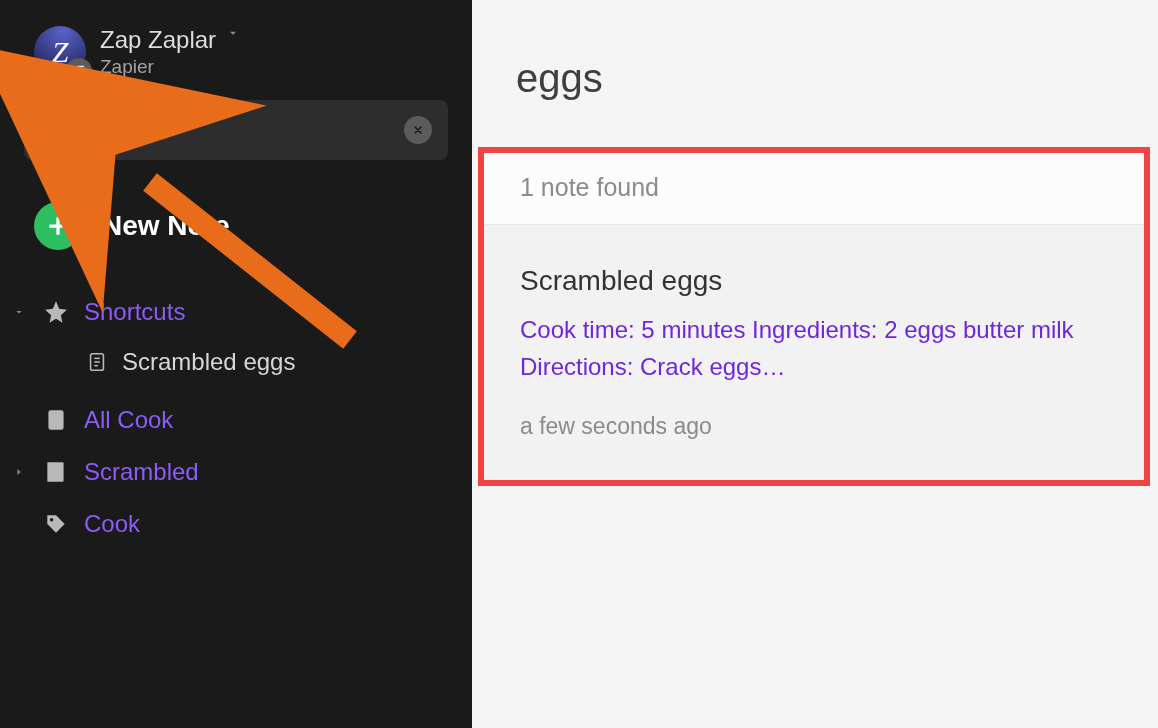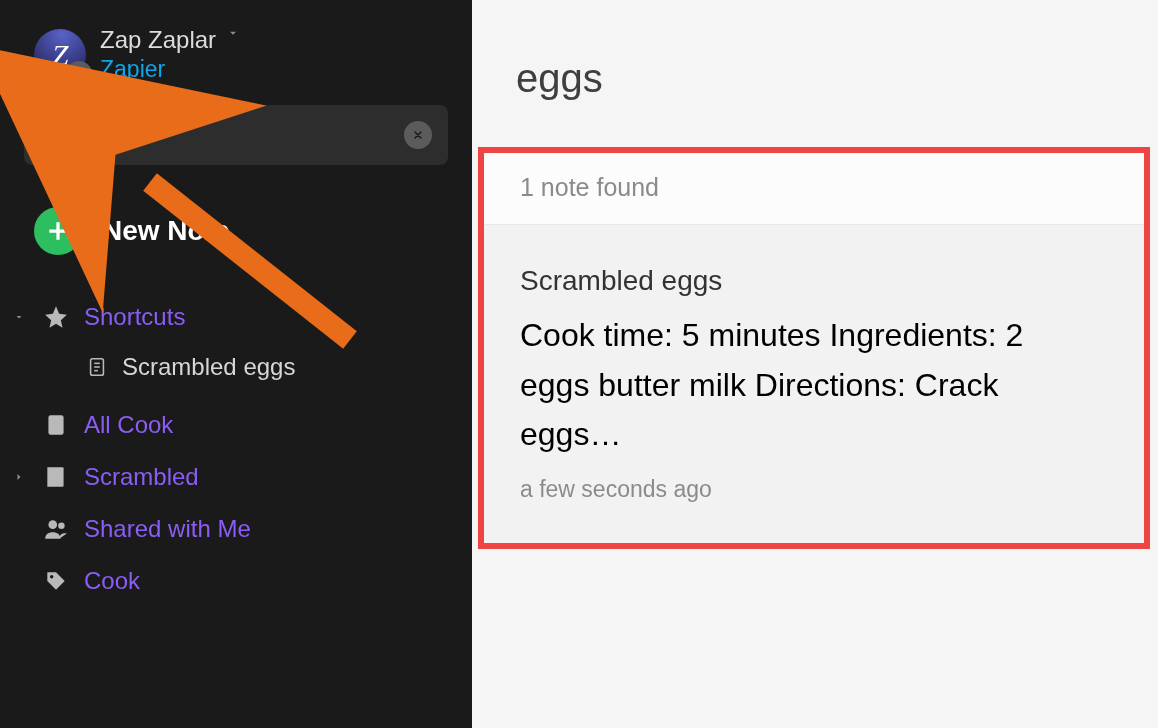--- a/index.html
+++ b/index.html
@@ -37,21 +37,21 @@
   }
   .avatar-badge {
     position: absolute; right: -6px; bottom: -6px;
     width: 26px; height: 26px; border-radius: 50%;
     background: #5b5b5b; display: flex; align-items: center; justify-content: center;
   }
   .avatar-badge svg { width: 14px; height: 14px; fill: #e9e9e9; }
   .account-text { display: flex; flex-direction: column; gap: 2px; }
   .account-top { display: flex; align-items: flex-start; gap: 10px; color: #dcdcdc; font-size: 24px; font-weight: 500;}
   .account-top svg { width: 14px; height: 14px; fill: #8c8c8c; }
-  .account-sub { color: #0ea5e9; font-size: 23px; }
+  .account-sub { color: #a3a3a3; font-size: 19px; }
   
   .search-wrap { padding: 0 24px; }
   .search {
     position: relative;
     background: #2d2d2d;
     border-radius: 8px;
     height: 60px;
     display: flex; align-items: center;
     padding: 0 16px;
   }
@@ -116,21 +116,21 @@
   .results-count {
     padding: 20px 36px 22px 36px;
     font-size: 25px; color: #8b8b8b;
     border-bottom: 1px solid #e8e8e8;
   }
   .result-item {
     padding: 40px 36px 40px 36px;
     background: #f2f2f2;
   }
   .result-title { font-size: 28px; color: #333; font-weight: 500; margin-bottom: 14px; }
-  .result-snippet { font-size: 32px; color: #000000; line-height: 1.55; margin-bottom: 16px; max-width: 580px;}
+  .result-snippet { font-size: 24px; color: #6d28d9; line-height: 1.55; margin-bottom: 28px; max-width: 580px;}
   .result-time { font-size: 23px; color: #8b8b8b; }
   
   .arrow-overlay {
     position: fixed; left: 0; top: 0; width: 1158px; height: 728px;
     pointer-events: none;
   }
 </style>
 </head>
 <body>
 
@@ -224,32 +224,20 @@
       </span>
       <span class="nav-icon">
         <svg viewBox="0 0 24 24">
             <rect x="6" y="3" width="13" height="18" rx="1"></rect>
             <rect x="4" y="3" width="3" height="18"></rect>
           </svg>
       </span>
       <span>Scrambled</span>
     </div>
 
-    <div class="nav-row">
-      <span class="expander"></span>
-      <span class="nav-icon">
-        <svg viewBox="0 0 24 24">
-            <circle cx="9" cy="8" r="4"></circle>
-            <path d="M2 21c0-4 3-6 7-6s7 2 7 6"></path>
-            <circle cx="17" cy="9" r="3"></circle>
-            <path d="M15 21c0-3 2-5 5-5 1 0 2 .2 2 .2"></path>
-          </svg>
-      </span>
-      <span>Shared with Me</span>
-    </div>
 
     <div class="nav-row">
       <span class="expander"></span>
       <span class="nav-icon">
         <svg viewBox="0 0 24 24">
             <path d="M4 4h8l8 8-8 8-8-8V4z"></path>
             <circle cx="8" cy="8" r="1.6" fill="#1a1a1a"></circle>
           </svg>
       </span>
       <span>Cook</span>

